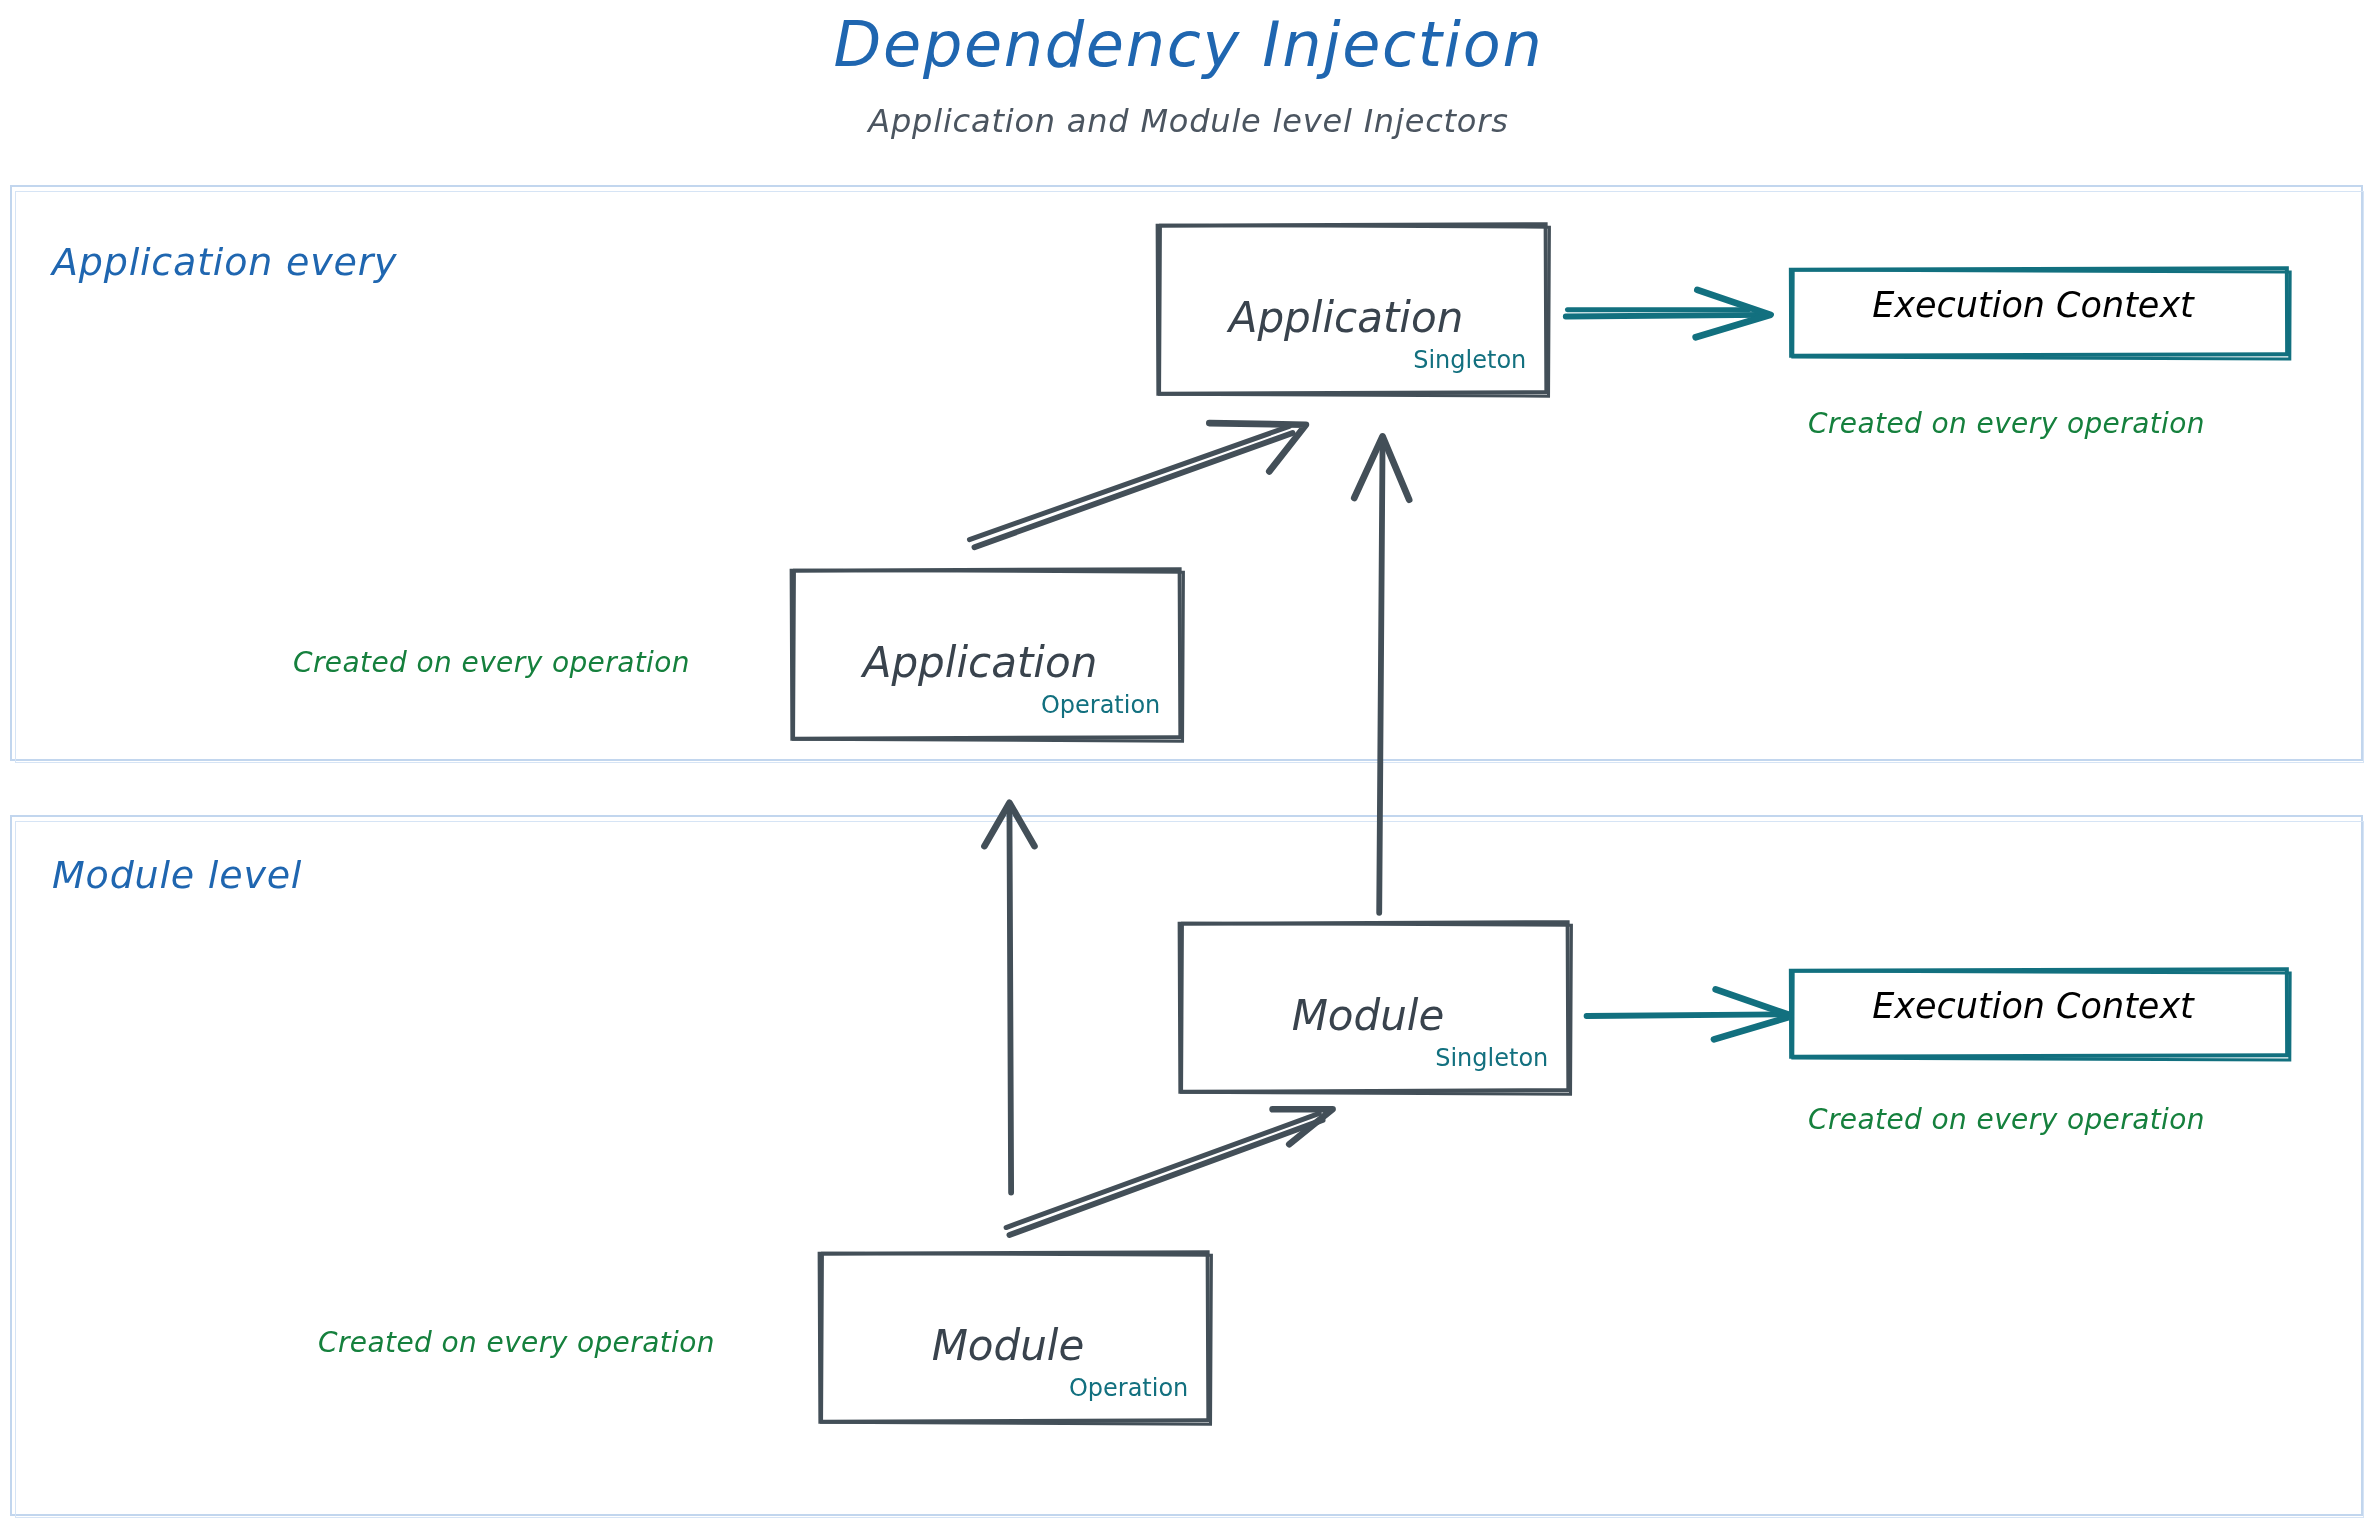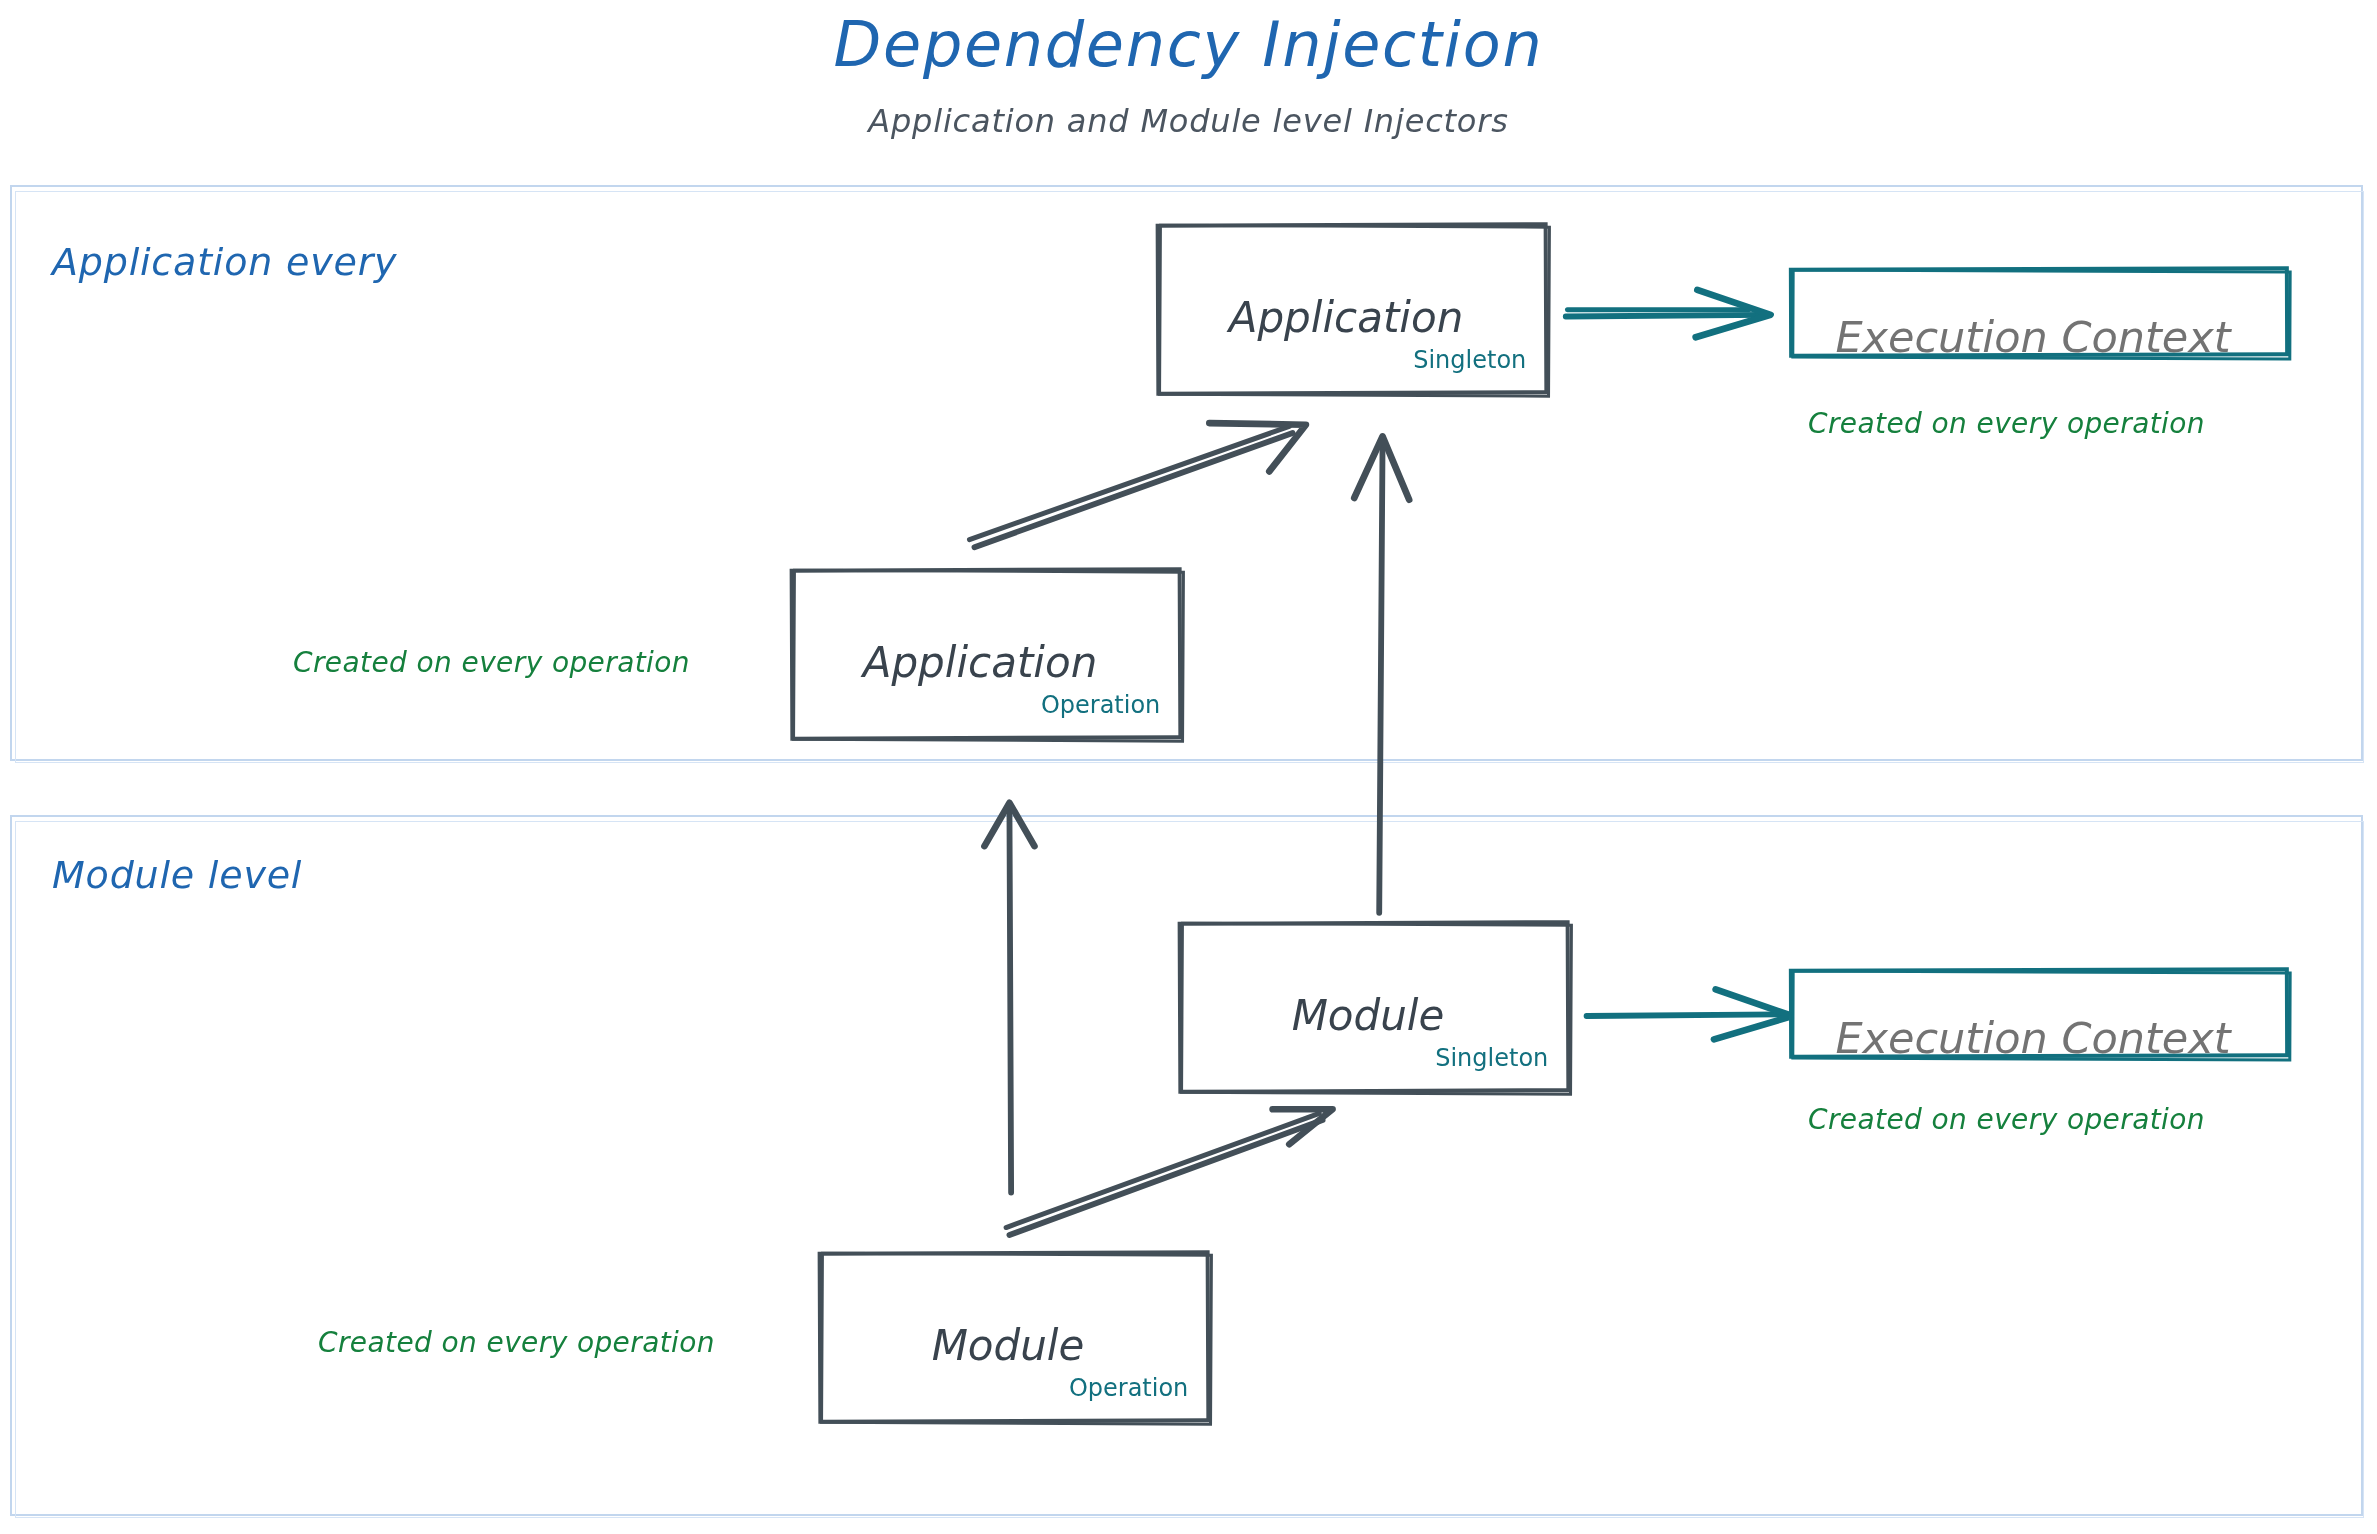--- a/index.html
+++ b/index.html
@@ -102,23 +102,22 @@
   .node .main-label {
     position: absolute;
     left: 0; right: 12px;
     text-align: center;
     font-size: 42px;
     font-style: italic;
     color: #39434d;
     white-space: nowrap;
   }
   .node.teal .main-label {
-    color: #737373;
-    font-size: 43px;
-    margin-top: 27px;
+    color: #000000;
+    font-size: 35px;
   }
   .node .scope-label {
     position: absolute;
     right: 21.7px;
     font-size: 24px;
     color: #12707f;
     white-space: nowrap;
   }
 
   

